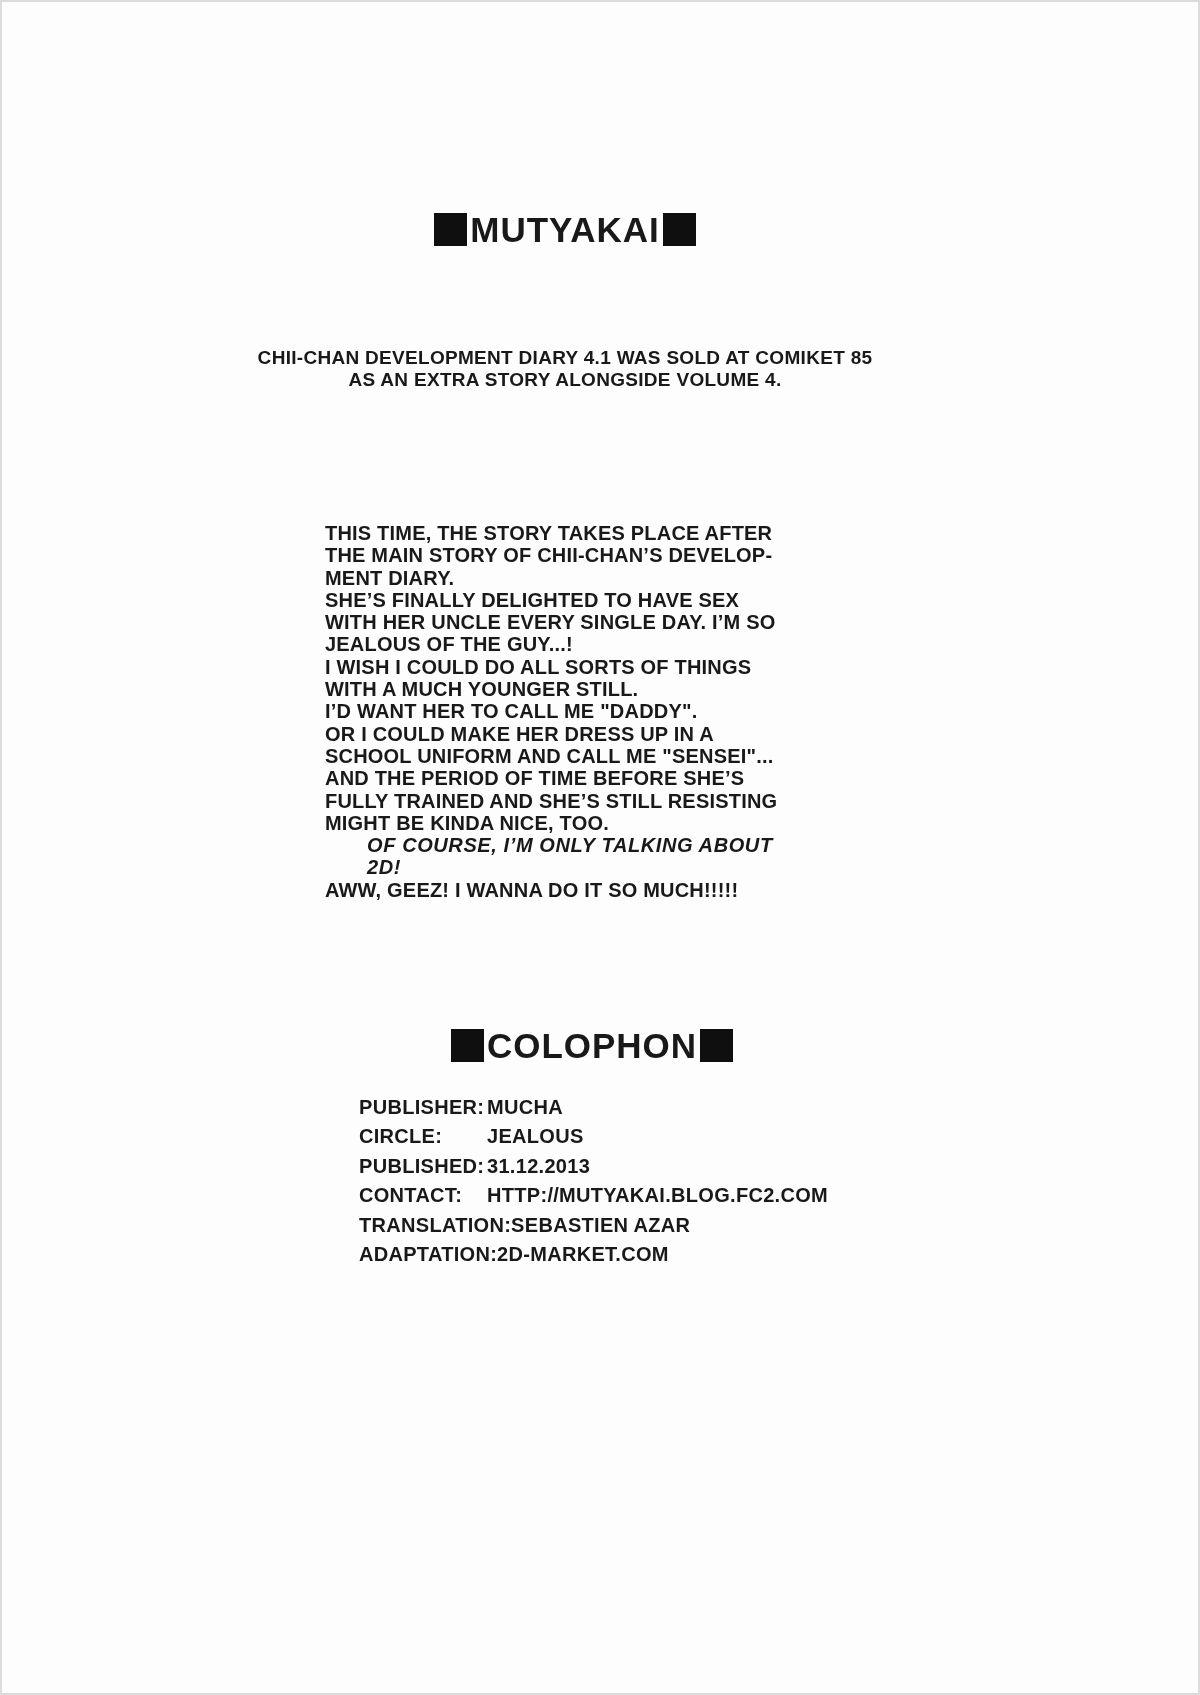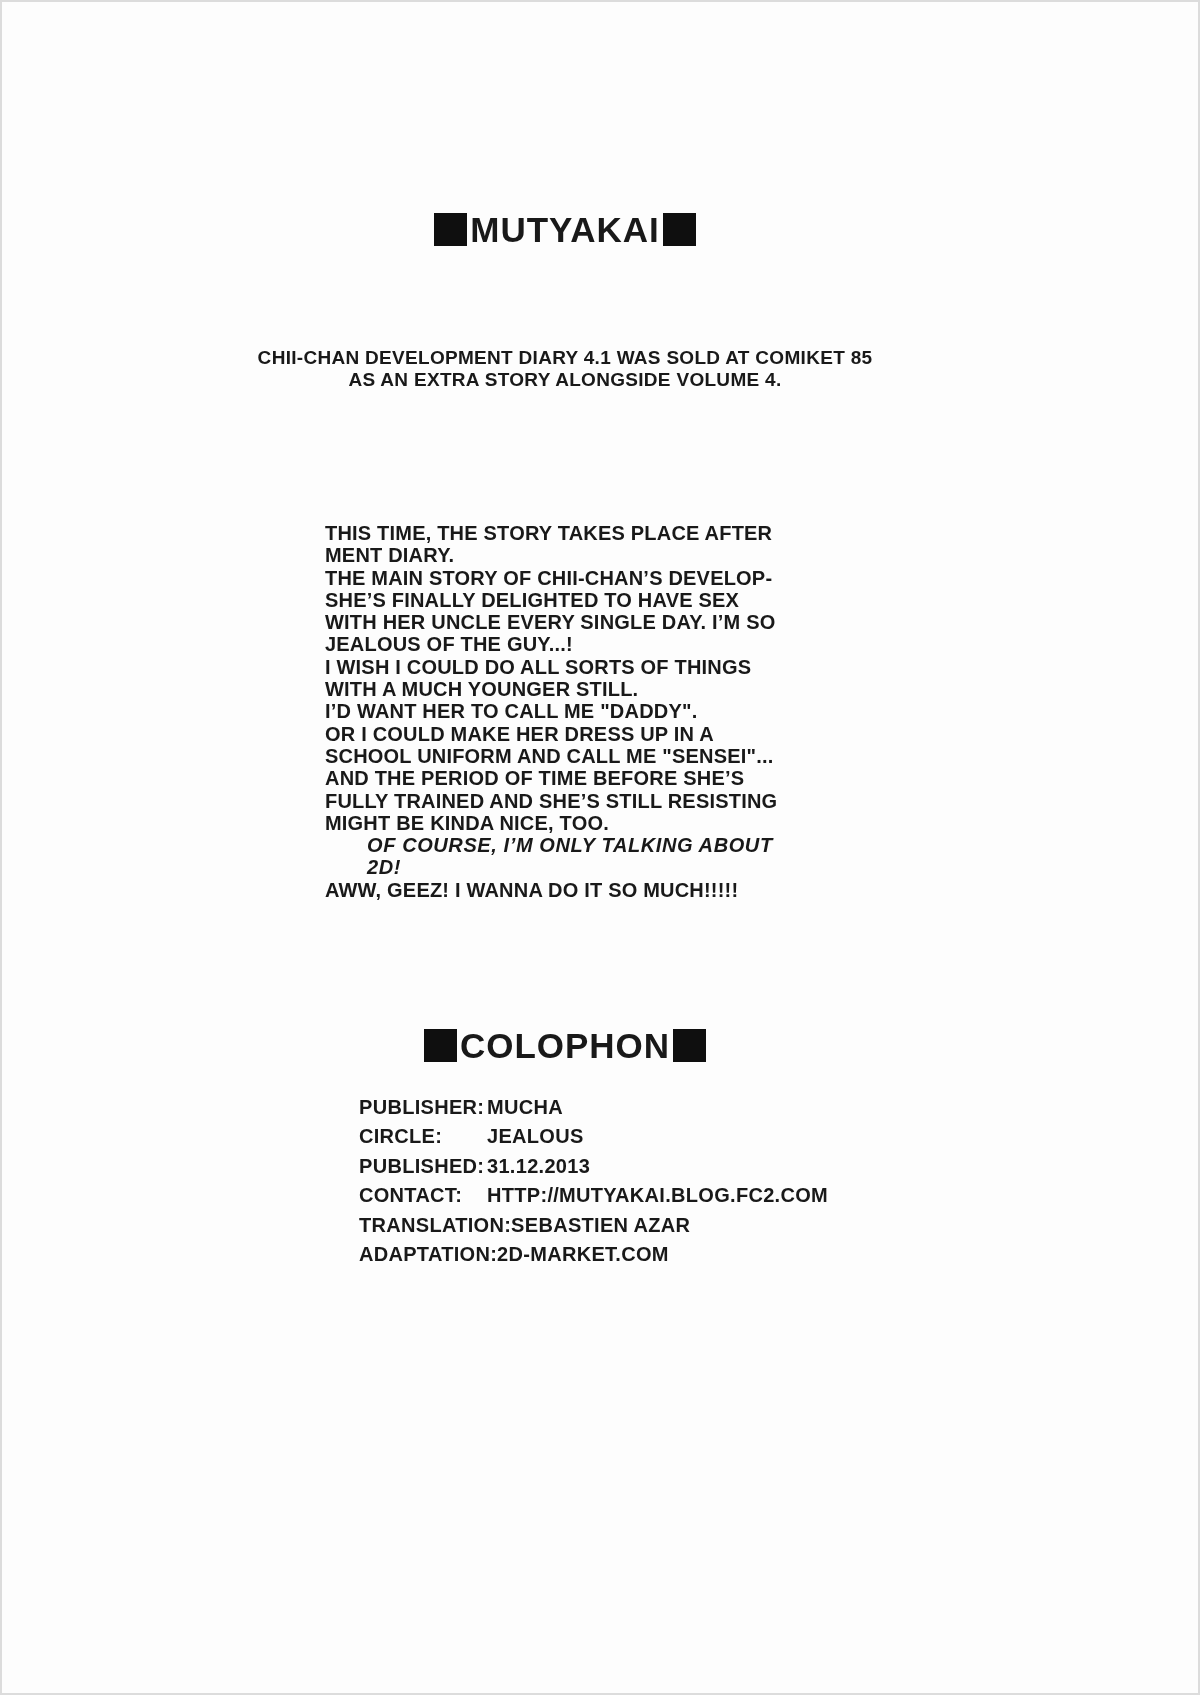--- a/index.html
+++ b/index.html
@@ -27,21 +27,21 @@
     left: 0;
     width: 1130px;
     margin: 0;
     text-align: center;
     font-size: 35px;
     font-weight: 700;
     letter-spacing: 1px;
     white-space: nowrap;
   }
   .heading-afterword { top: 210px; }
-  .heading-colophon  { top: 1026px; }
+  .heading-colophon  { top: 1026px; padding-left: 27px; }
   .sq {
     display: inline-block;
     width: 33px;
     height: 33px;
     background: #0f0f0f;
     vertical-align: -4px;
   }
   .sq.left  { margin-right: 3px; }
   .sq.right { margin-left: 3px; }
 
@@ -105,22 +105,22 @@
       <span class="sq left"></span><span>MUTYAKAI</span><span class="sq right"></span>
     </h1>
 
     <div class="intro">
       <div>CHII-CHAN DEVELOPMENT DIARY 4.1 WAS SOLD AT COMIKET 85</div>
       <div>AS AN EXTRA STORY ALONGSIDE VOLUME 4.</div>
     </div>
 
     <div class="body-text">
       <div>THIS TIME, THE STORY TAKES PLACE AFTER</div>
+      <div>THE MAIN STORY OF CHII-CHAN’S DEVELOP-</div>
       <div>MENT DIARY.</div>
-      <div>THE MAIN STORY OF CHII-CHAN’S DEVELOP-</div>
       <div>SHE’S FINALLY DELIGHTED TO HAVE SEX</div>
       <div>WITH HER UNCLE EVERY SINGLE DAY. I’M SO</div>
       <div>JEALOUS OF THE GUY...!</div>
       <div>I WISH I COULD DO ALL SORTS OF THINGS</div>
       <div>WITH A MUCH YOUNGER STILL.</div>
       <div>I’D WANT HER TO CALL ME "DADDY".</div>
       <div>OR I COULD MAKE HER DRESS UP IN A</div>
       <div>SCHOOL UNIFORM AND CALL ME "SENSEI"...</div>
       <div>AND THE PERIOD OF TIME BEFORE SHE’S</div>
       <div>FULLY TRAINED AND SHE’S STILL RESISTING</div>

